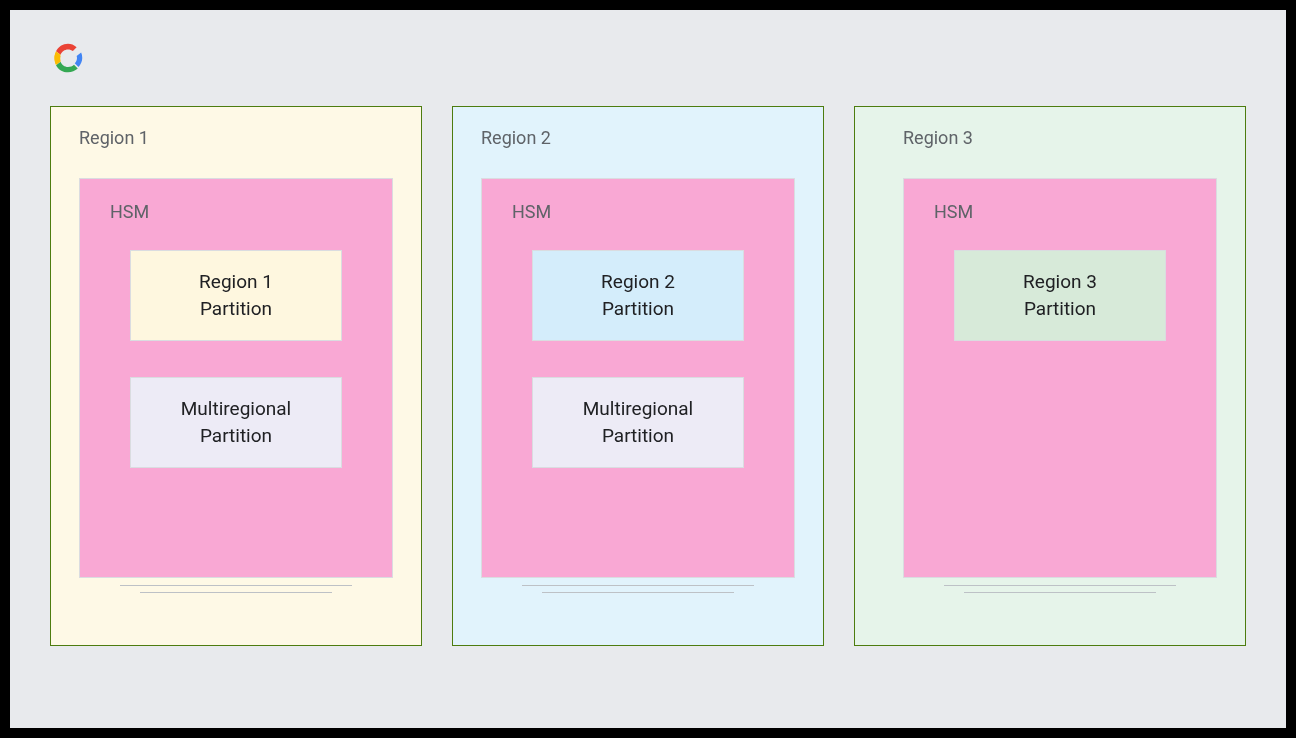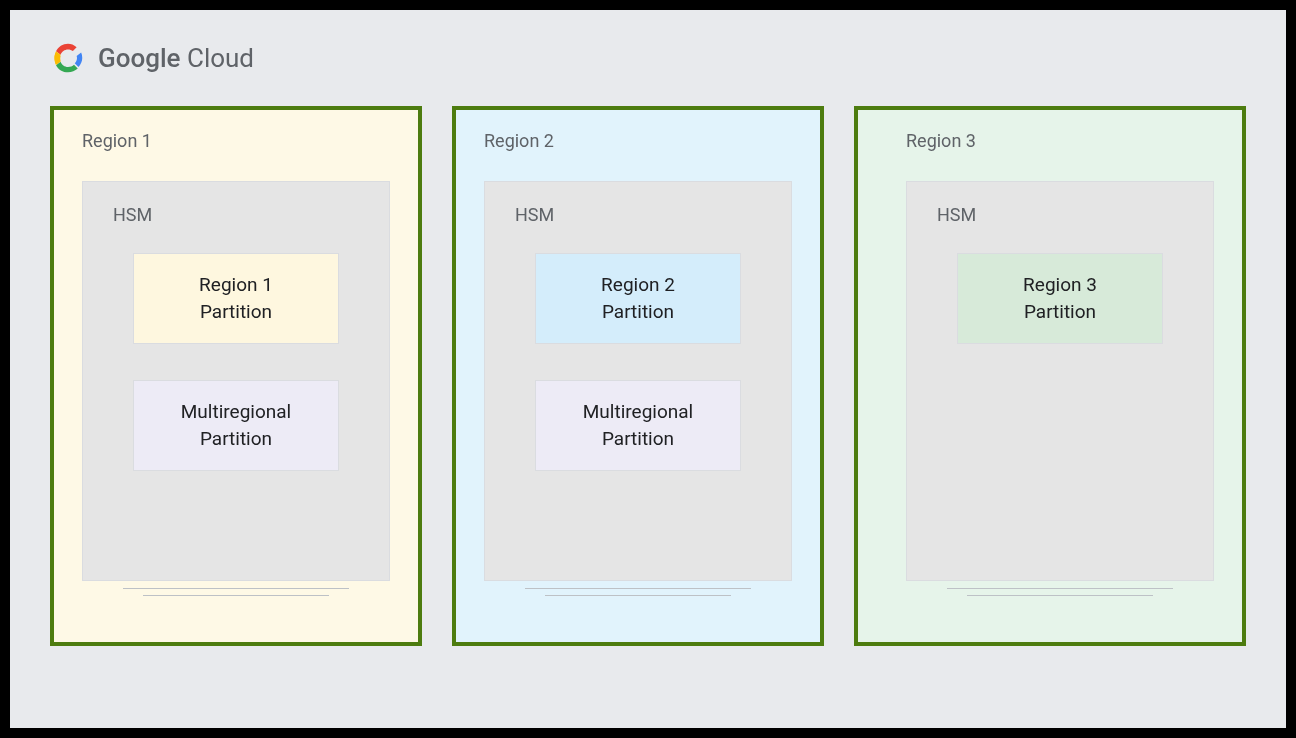--- a/index.html
+++ b/index.html
@@ -47,39 +47,39 @@
     }
     
     .regions {
       display: flex;
       gap: 30px;
       justify-content: space-between;
     }
     
     .region {
       flex: 1;
-      border: 4px solid #4d7c0f;
+      border: 1px solid #4d7c0f;
       padding: 20px 28px 30px 28px;
       min-height: 540px;
       position: relative;
     }
     
     .region-1 { background: #fef9e6; }
     .region-2 { background: #e1f3fc; }
     .region-3 { background: #e6f4ea; padding-left: 48px; }
     
     .region-label {
       font-size: 18px;
       color: #5f6368;
       margin-bottom: 30px;
       font-weight: 400;
     }
     
     .hsm-box {
-      background: #e5e5e5;
+      background: #f9a8d4;
       border: 1px solid #dadce0;
       padding: 22px 30px 30px 30px;
       min-height: 400px;
       position: relative;
     }
     
     .hsm-label {
       font-size: 18px;
       color: #5f6368;
       margin-bottom: 28px;
@@ -127,23 +127,20 @@
   <div class="header">
     <span class="logo">
       <svg viewBox="0 0 48 48" width="36" height="36">
         <path fill="#EA4335" d="M30.5 14.5l5-5C32 6.5 28 5 24 5c-7 0-13 4-16 10l6 4.5c1.5-4 5.5-7 10-7 2.5 0 4.8 0.8 6.5 2z"></path>
         <path fill="#4285F4" d="M43 24c0-2.5-0.5-5-1.5-7.2l-6 4.5c0.3 0.9 0.5 1.8 0.5 2.7 0 2.8-1.2 5.3-3 7l5 5c3-3.2 5-7.6 5-12z"></path>
         <path fill="#34A853" d="M24 43c5 0 9.5-1.8 13-5l-5-5c-2 1.8-4.8 3-8 3-4.5 0-8.5-3-10-7l-6 4.5c3 6 9 9.5 16 9.5z"></path>
         <path fill="#FBBC04" d="M8 15l6 4.5c-0.3 1.1-0.5 2.3-0.5 3.5s0.2 2.4 0.5 3.5l-6 4.5C6.7 28.2 6 25.2 6 22s0.7-5.2 2-7z" transform="translate(0,2)"></path>
         <path fill="#FBBC04" d="M14 19.5l-6-4.5c-1.3 2.8-2 5.8-2 9s0.7 6.2 2 9l6-4.5c-0.3-1.4-0.5-2.9-0.5-4.5s0.2-3.1 0.5-4.5z"></path>
       </svg>
     </span>
-    <div class="brand-text">
-      <span class="google">Google</span><span> Cloud</span>
-    </div>
   </div>
 
   <div class="regions">
 
     <div class="region region-1">
       <div class="region-label">Region 1</div>
       <div class="hsm-box">
         <div class="hsm-label">HSM</div>
         <div class="partition partition-r1">
           <span>Region 1</span><br>

